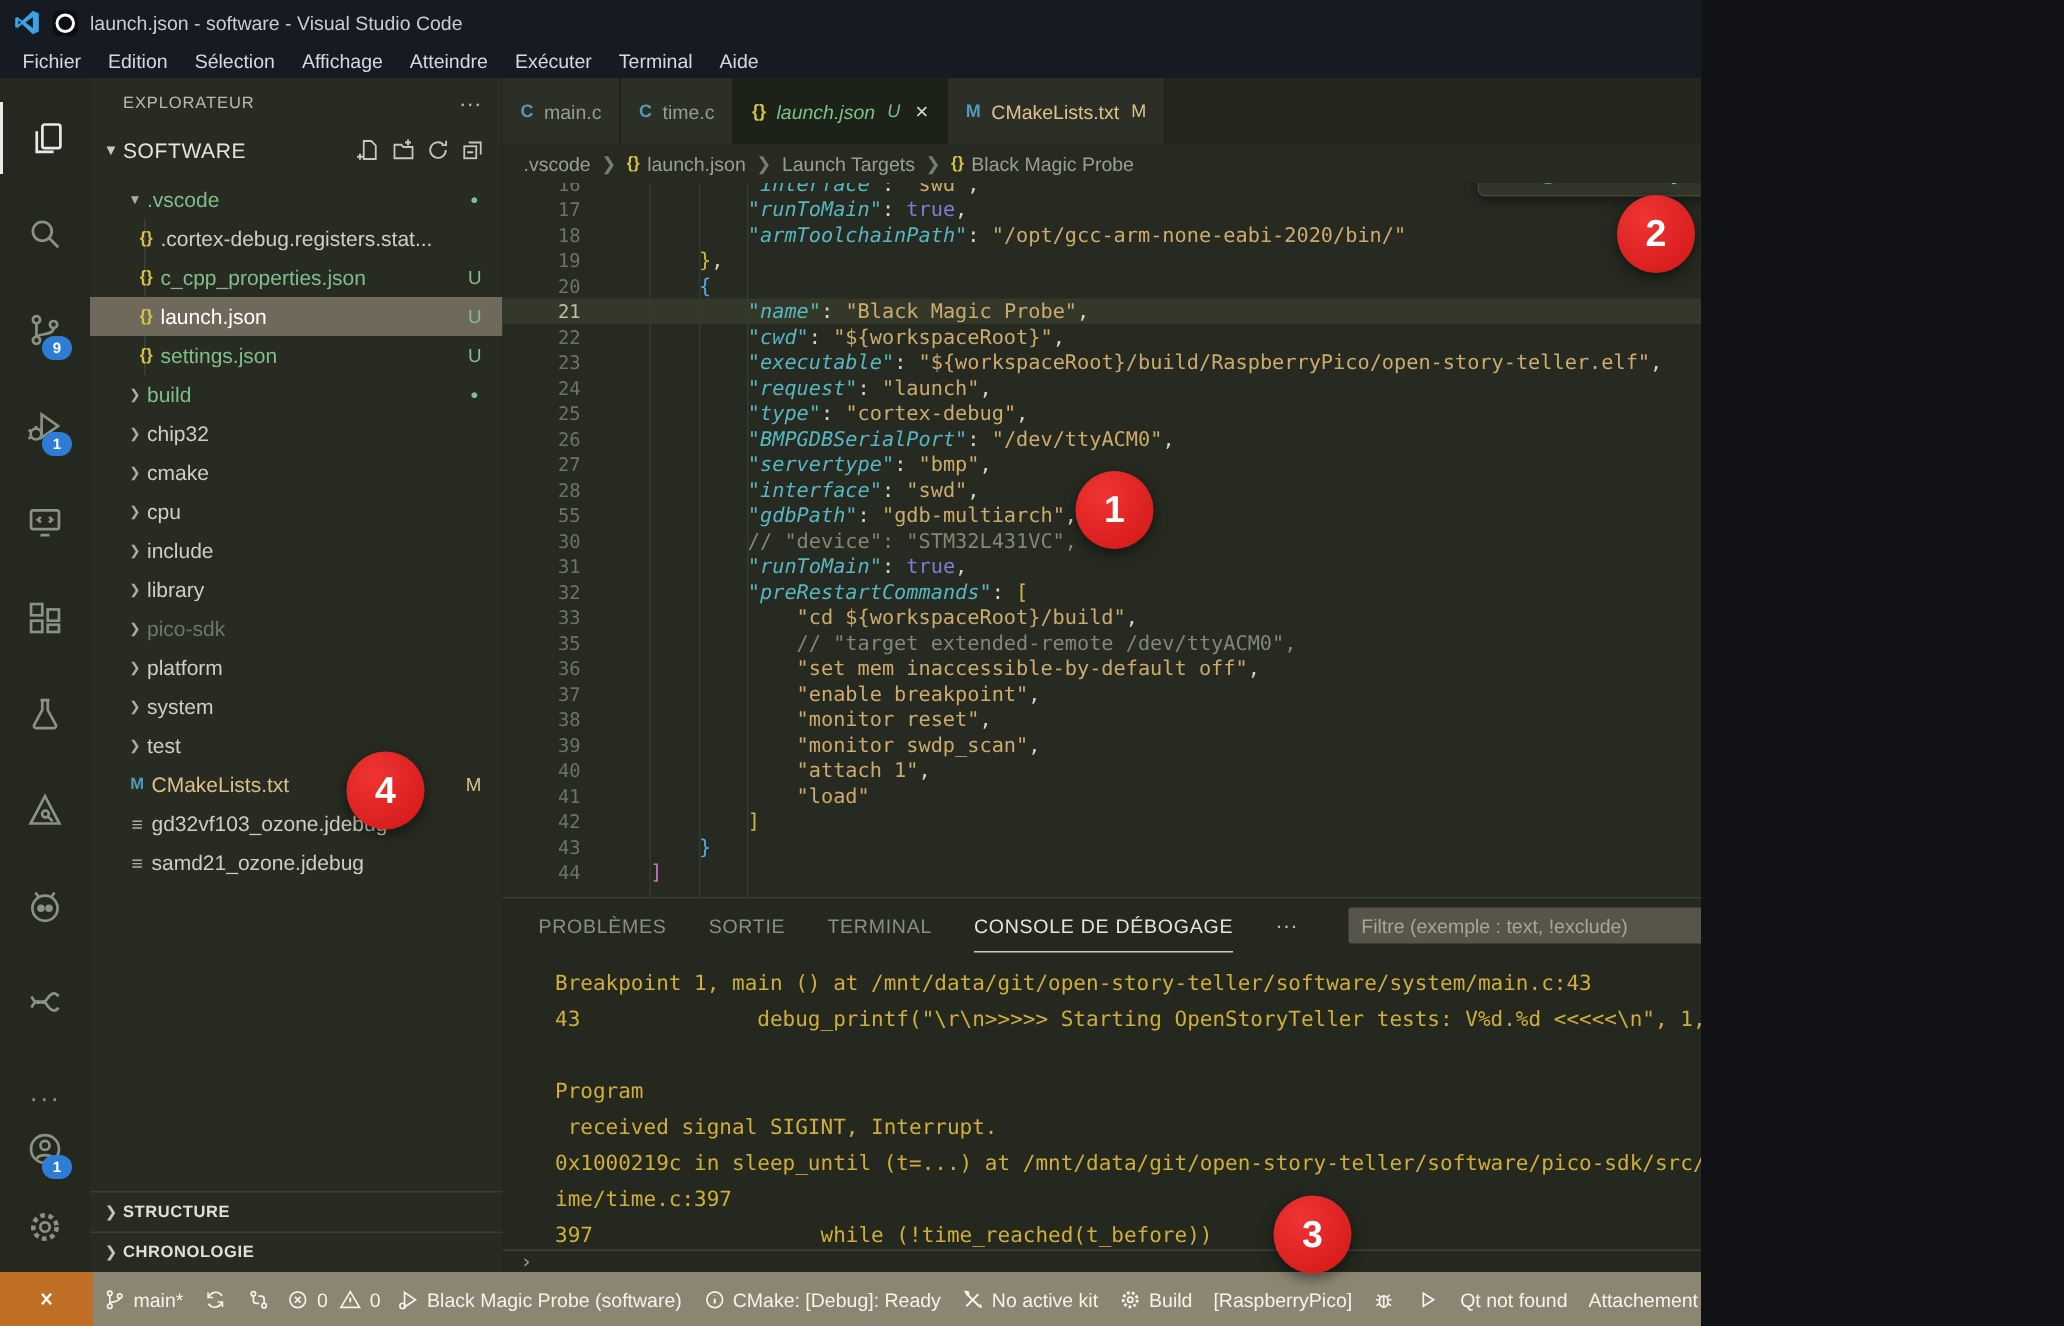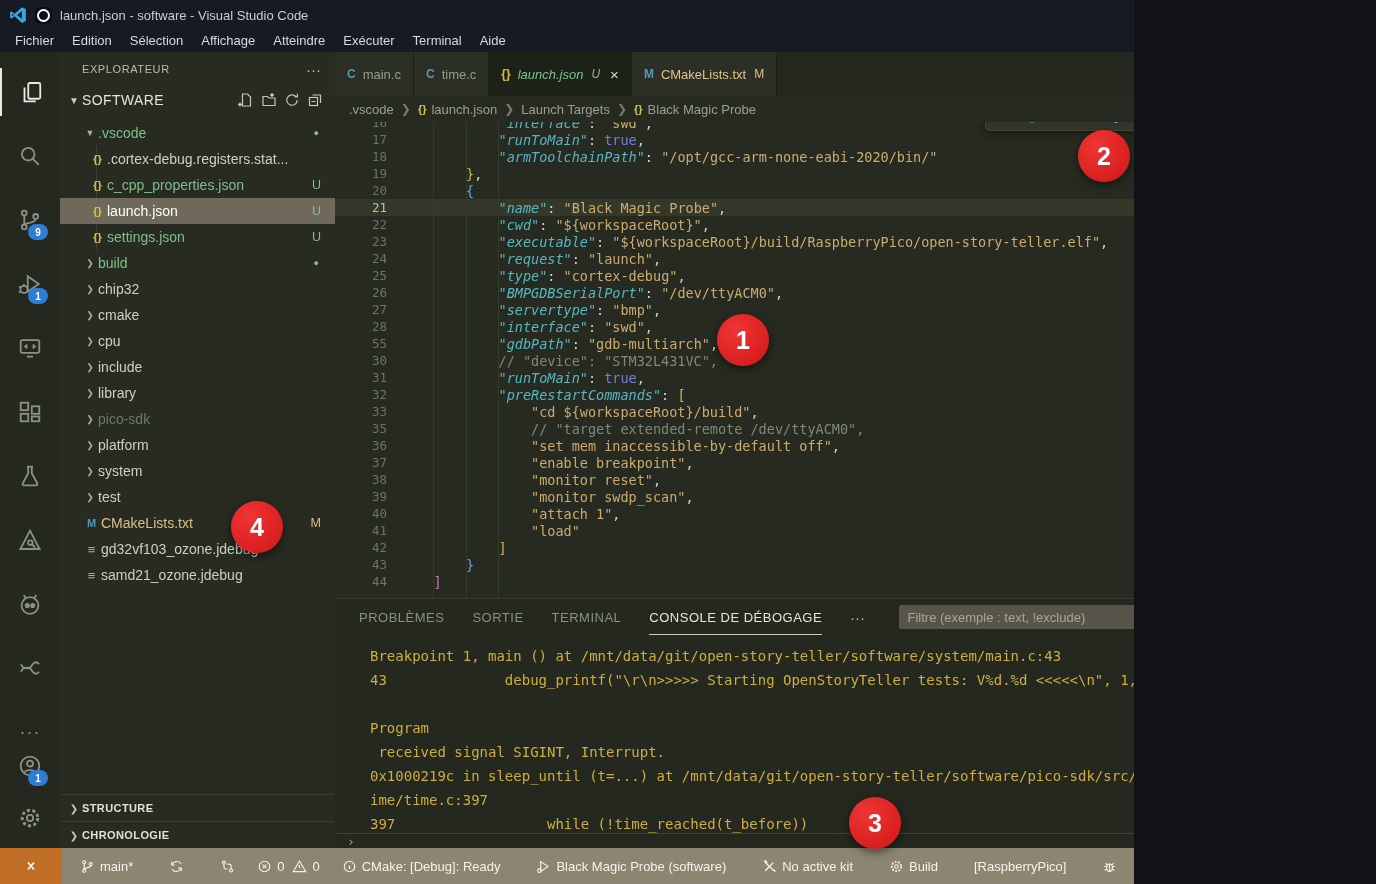--- a/index.html
+++ b/index.html
@@ -116,21 +116,21 @@
   #console{font-family:"DejaVu Sans Mono",monospace;font-size:14px;line-height:24px;color:#cfae3d;
     padding:9px 0 0 35px;white-space:pre;}
   #prompt-row{position:absolute;left:0;right:0;bottom:0;height:15px;border-top:1px solid #3f4436;
     color:#9aa08f;font-size:13px;padding-left:12px;font-family:"DejaVu Sans Mono",monospace;}
 
   
   #statusbar{position:absolute;left:0;bottom:0;width:1376px;height:36px;background:#8b8571;
     display:flex;align-items:center;color:#f5f3ec;font-size:13px;z-index:10;}
   #remote-ind{width:62px;height:36px;background:#c06d26;display:flex;align-items:center;
     justify-content:center;flex:none;}
-  .sb-item{display:flex;align-items:center;gap:5px;padding:0 18px;height:36px;white-space:nowrap;}
+  .sb-item{display:flex;align-items:center;gap:5px;padding:0 7px;height:36px;white-space:nowrap;}
   .sb-item.tight{padding:0 4px;}
 
   
   .ann{position:absolute;width:52px;height:52px;border-radius:50%;z-index:50;
     background:radial-gradient(circle at 35% 30%,#f03434,#cf1716);box-shadow:0 3px 9px rgba(0,0,0,.5);
     display:flex;align-items:center;justify-content:center;color:#fff;font-weight:bold;font-size:25px;
     pointer-events:none;}
 </style>
 </head>
 <body>
@@ -727,34 +727,34 @@
             <svg width="15" height="15" viewBox="0 0 16 16" fill="none" stroke="currentColor" stroke-width="1.2">
               <path d="M8 2.2 14.6 13.4H1.4z"></path>
               <path d="M8 6.5v3.2M8 11.6v.2" stroke-width="1.4"></path>
             </svg>
           </span>
           <span>0</span>
         </span>
         <span class="sb-item">
           <span class="ic">
             <svg width="15" height="15" viewBox="0 0 16 16" fill="none" stroke="currentColor" stroke-width="1.2">
+              <path d="M5 2.8 12.8 8 5 13.2z"></path>
+              <circle cx="3.6" cy="12.4" r="1.9"></circle>
+            </svg>
+          </span>
+          <span>Black Magic Probe (software)</span>
+        </span>
+        <span class="sb-item">
+          <span class="ic">
+            <svg width="15" height="15" viewBox="0 0 16 16" fill="none" stroke="currentColor" stroke-width="1.2">
               <circle cx="8" cy="8" r="5.6"></circle>
               <path d="M8 7.2v3.4M8 5v.3" stroke-width="1.5"></path>
             </svg>
           </span>
           <span>CMake: [Debug]: Ready</span>
-        </span>
-        <span class="sb-item">
-          <span class="ic">
-            <svg width="15" height="15" viewBox="0 0 16 16" fill="none" stroke="currentColor" stroke-width="1.2">
-              <path d="M5 2.8 12.8 8 5 13.2z"></path>
-              <circle cx="3.6" cy="12.4" r="1.9"></circle>
-            </svg>
-          </span>
-          <span>Black Magic Probe (software)</span>
         </span>
         <span class="sb-item">
           <span class="ic">
             <svg width="15" height="15" viewBox="0 0 16 16" fill="none" stroke="currentColor" stroke-width="1.2">
               <path d="M3.4 12.6 12 4M3.2 3.4 12.6 12.6" stroke-width="1.4"></path>
               <path d="M2.2 2.2l2.4.4.4 2.4M13 11.4l.9 2.3" stroke-width="1.6"></path>
             </svg>
           </span>
           <span>No active kit</span>
         </span>

